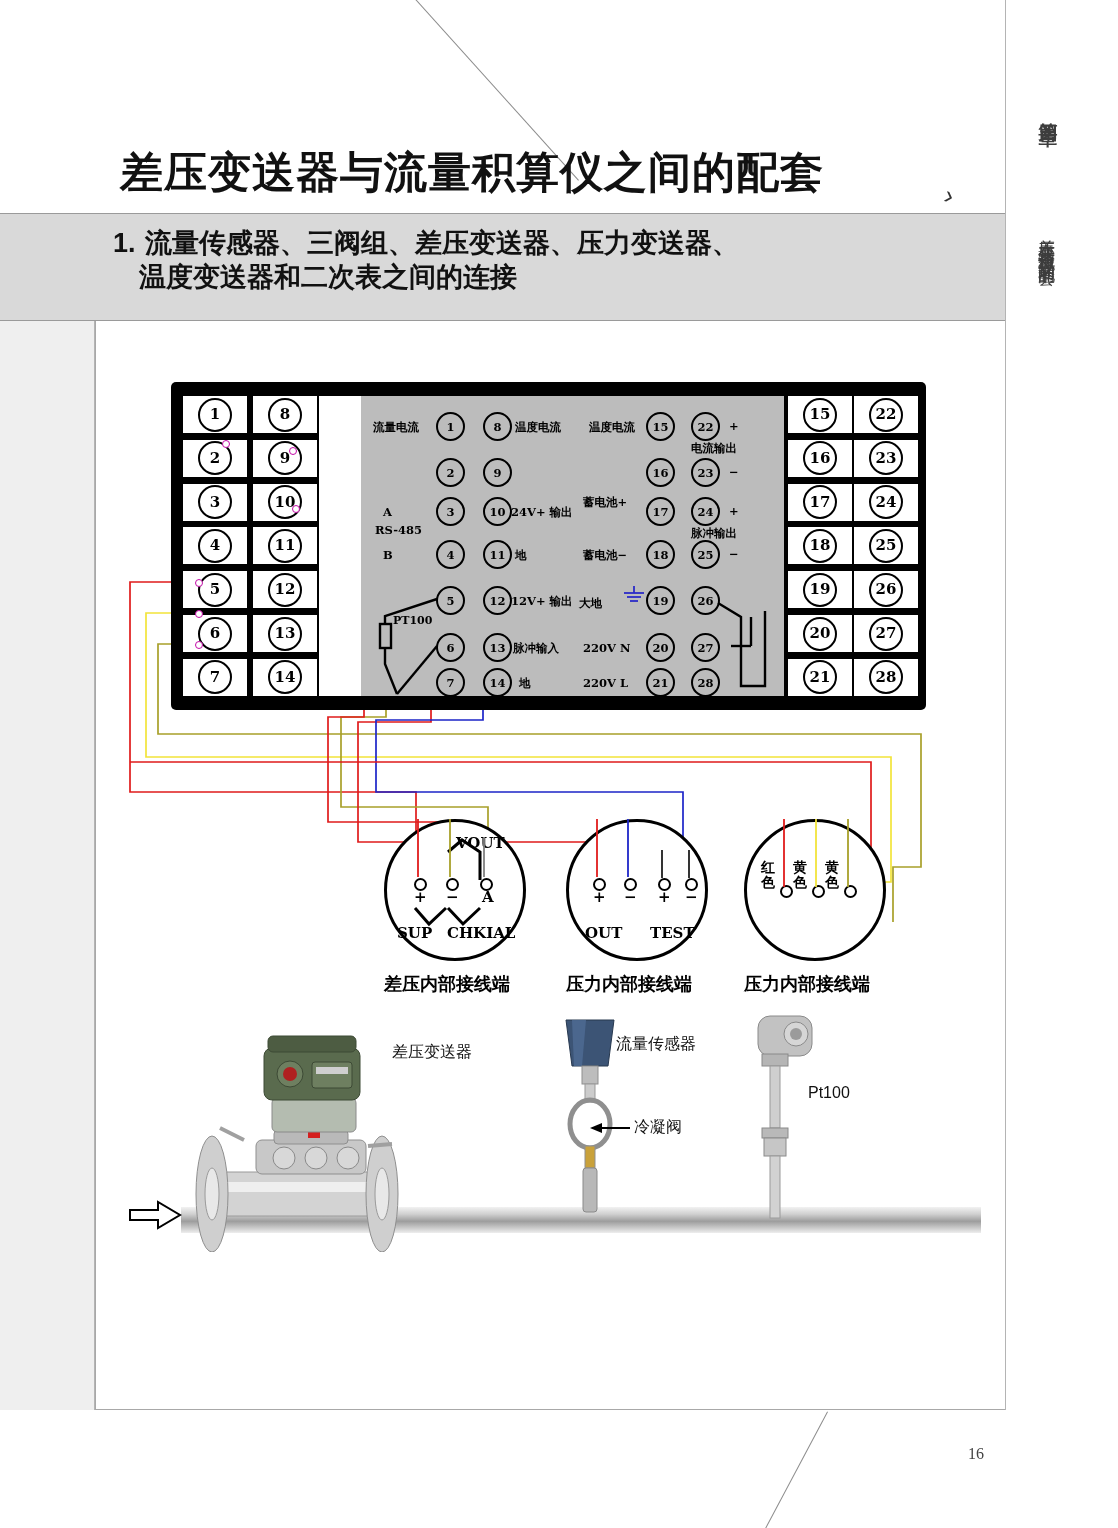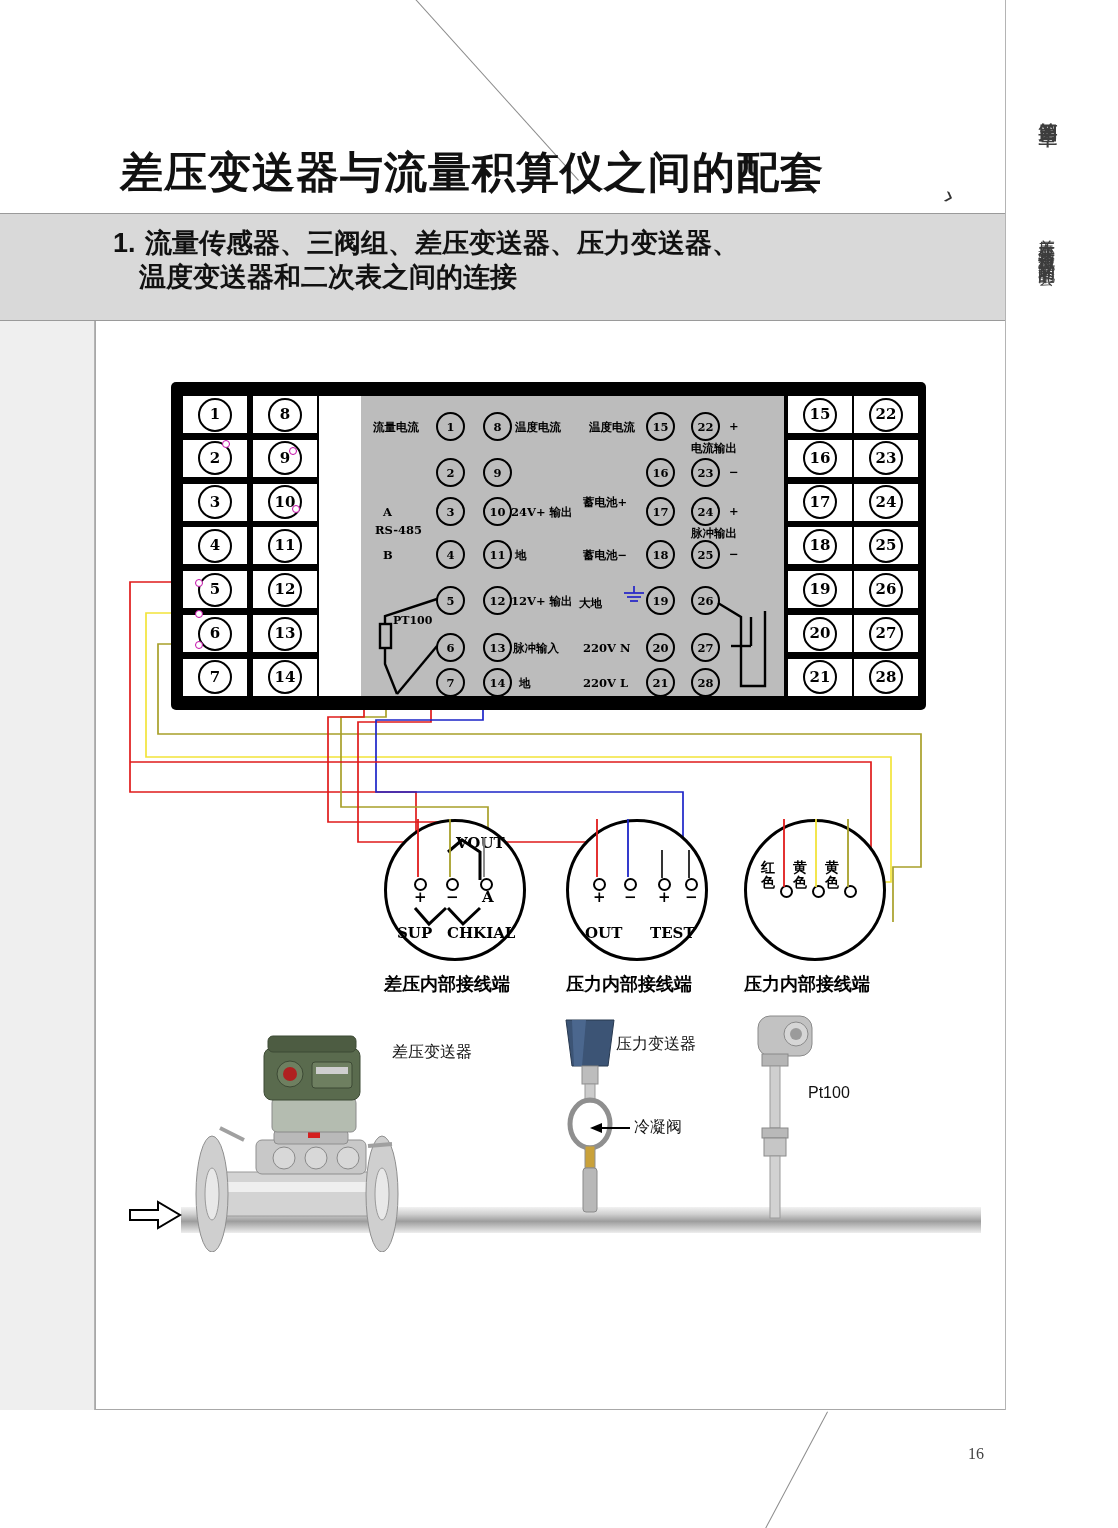--- a/index.html
+++ b/index.html
@@ -455,21 +455,21 @@
       <circle cx="70" cy="26" r="12" fill="#d6d6d6" stroke="#8a8a8a"></circle>
       <circle cx="70" cy="26" r="6" fill="#9b9b9b"></circle>
       <rect x="36" y="46" width="26" height="12" fill="#b5b5b5" stroke="#8a8a8a"></rect>
       <rect x="44" y="58" width="10" height="62" fill="#cfcfcf" stroke="#9a9a9a"></rect>
       <rect x="36" y="120" width="26" height="10" fill="#b9b9b9" stroke="#8a8a8a"></rect>
       <rect x="38" y="130" width="22" height="18" fill="#c6c6c6" stroke="#8a8a8a"></rect>
       <rect x="44" y="148" width="10" height="62" fill="#d2d2d2" stroke="#9a9a9a"></rect>
     </svg>
 
     <div class="ilabel" style="left:296px;top:720px;text-align:center;">差压变送器</div>
-    <div class="ilabel" style="left:520px;top:712px;">压力变送器</div>
+    <div class="ilabel" style="left:520px;top:712px;">流量传感器</div>
     <div class="ilabel ilabel-en" style="left:712px;top:762px;">Pt100</div>
     <div class="ilabel" style="left:538px;top:795px;">冷凝阀</div>
     <svg width="44" height="16" style="position:absolute;left:492px;top:798px;">
       <line x1="42" y1="8" x2="12" y2="8" stroke="#000" stroke-width="2"></line>
       <polygon points="2,8 14,3 14,13" fill="#000"></polygon>
     </svg>
 
   </div>
 
   <div id="page-num">16</div>

